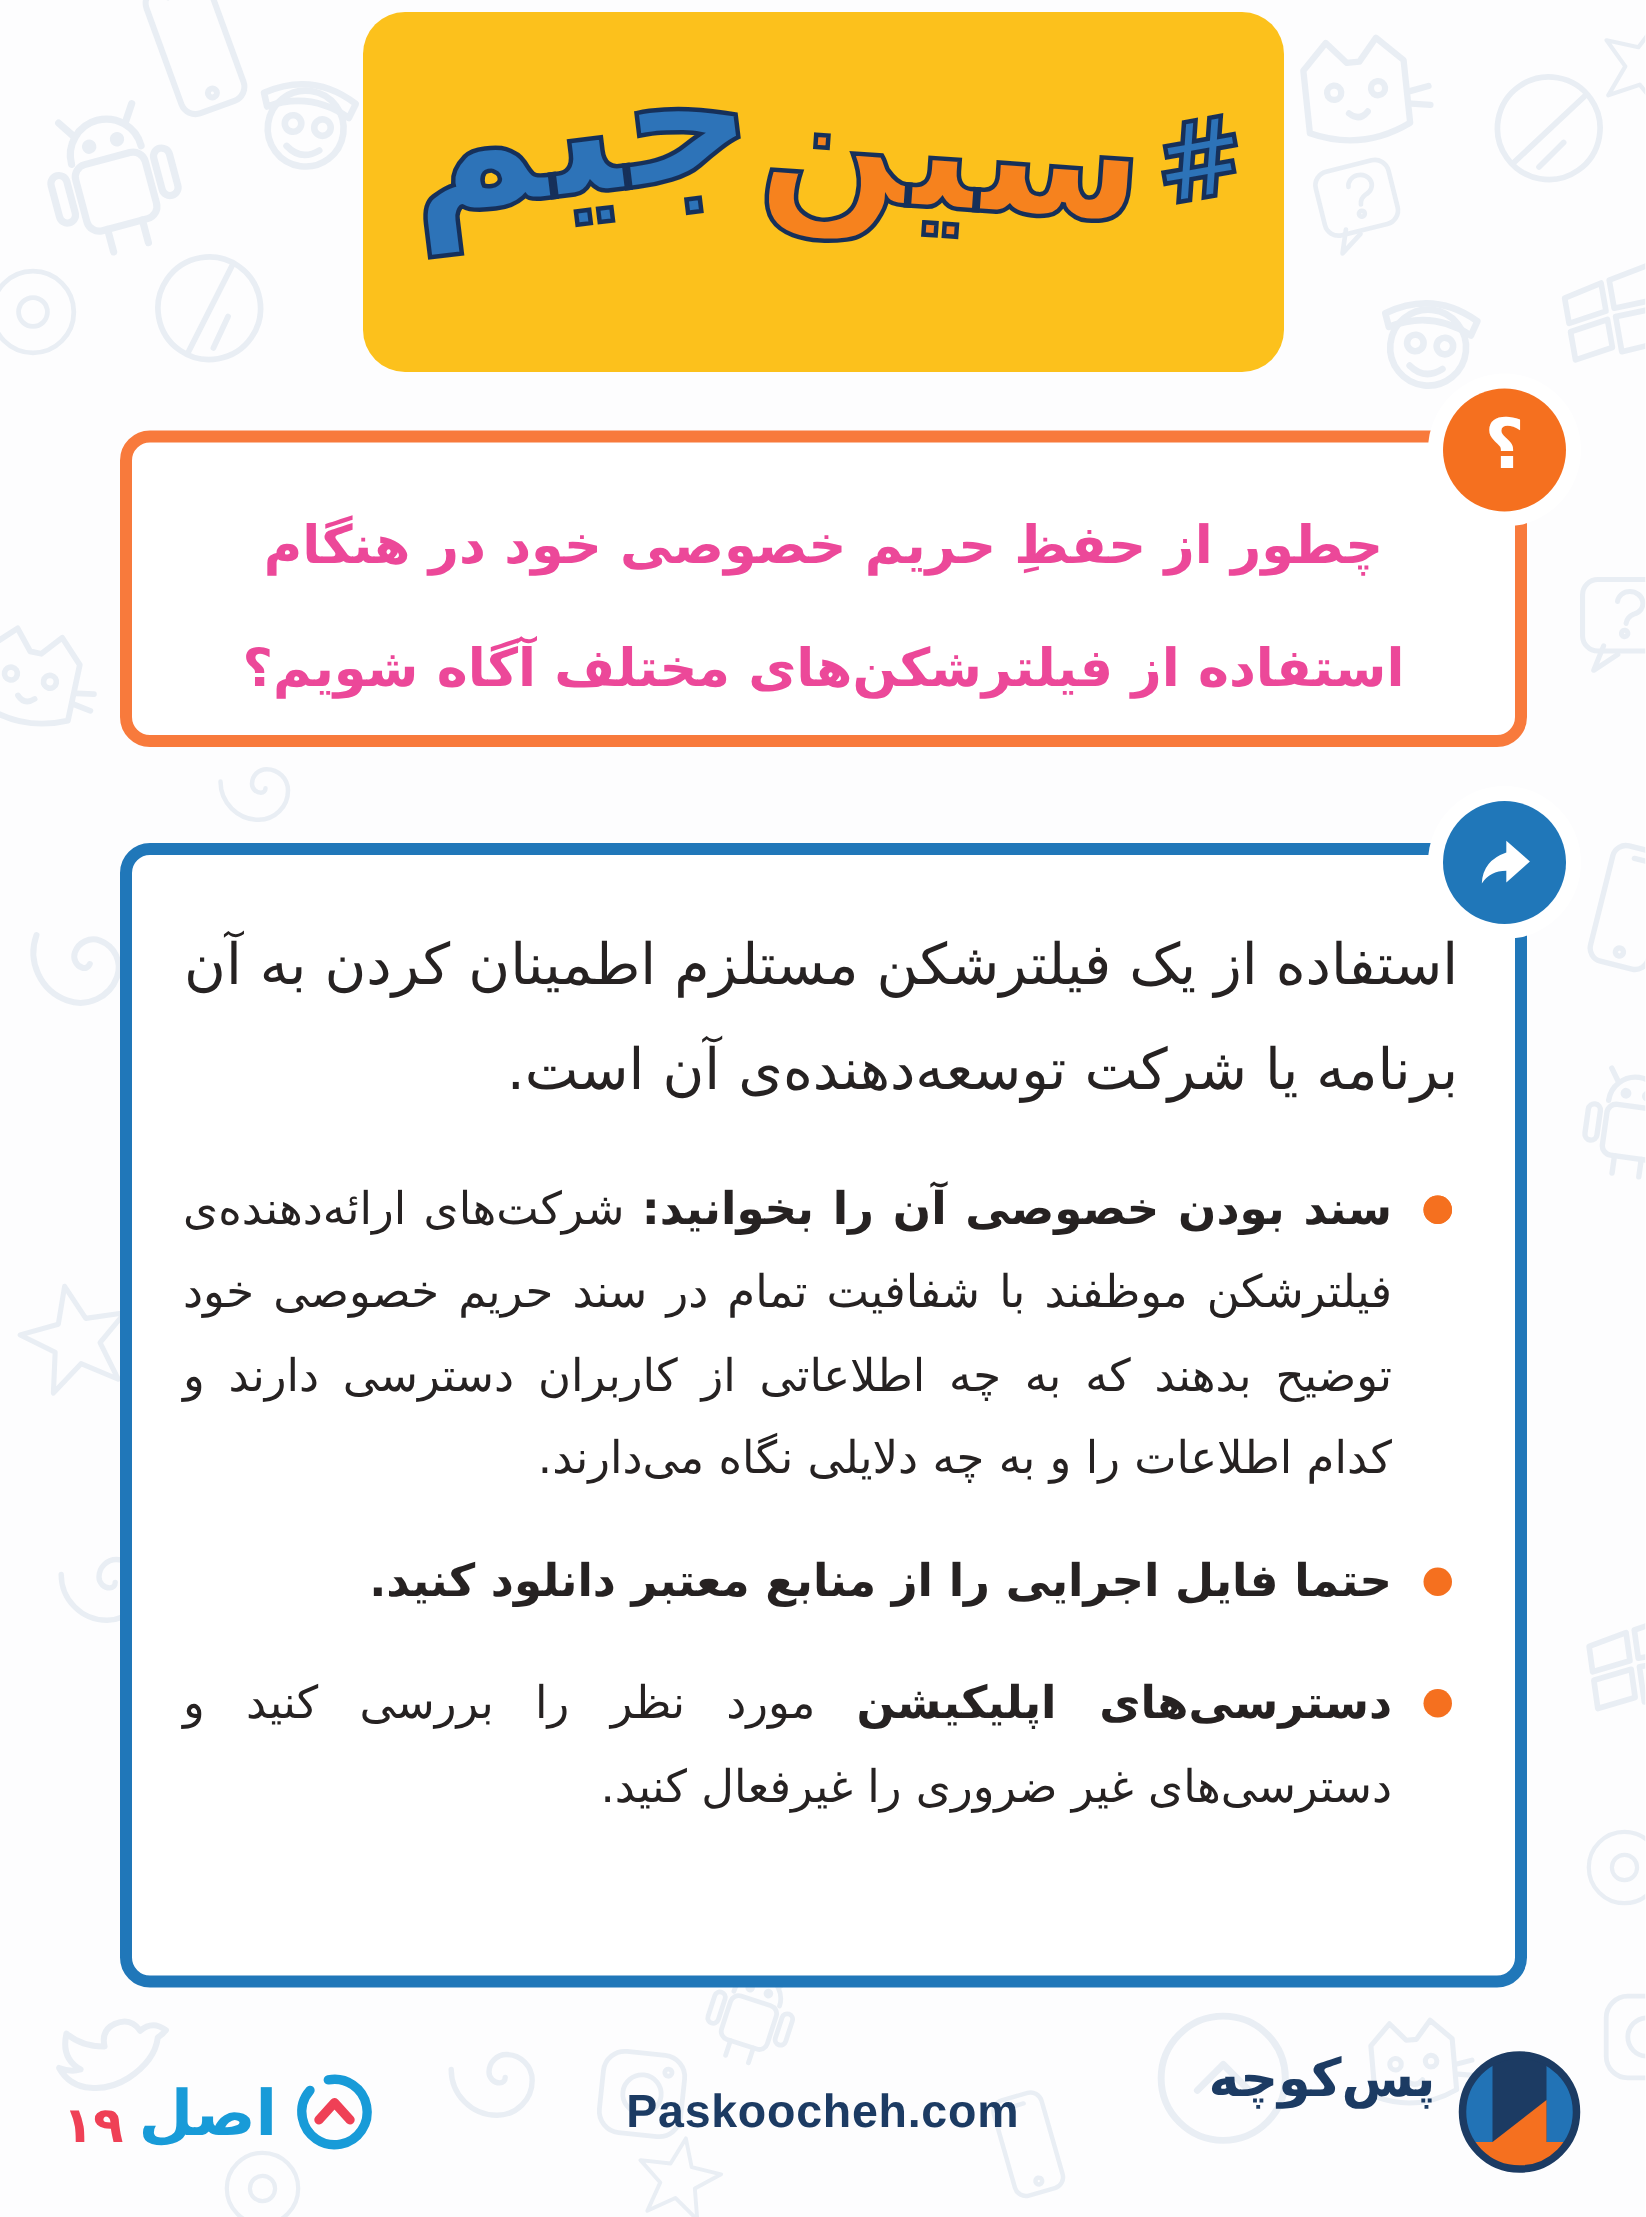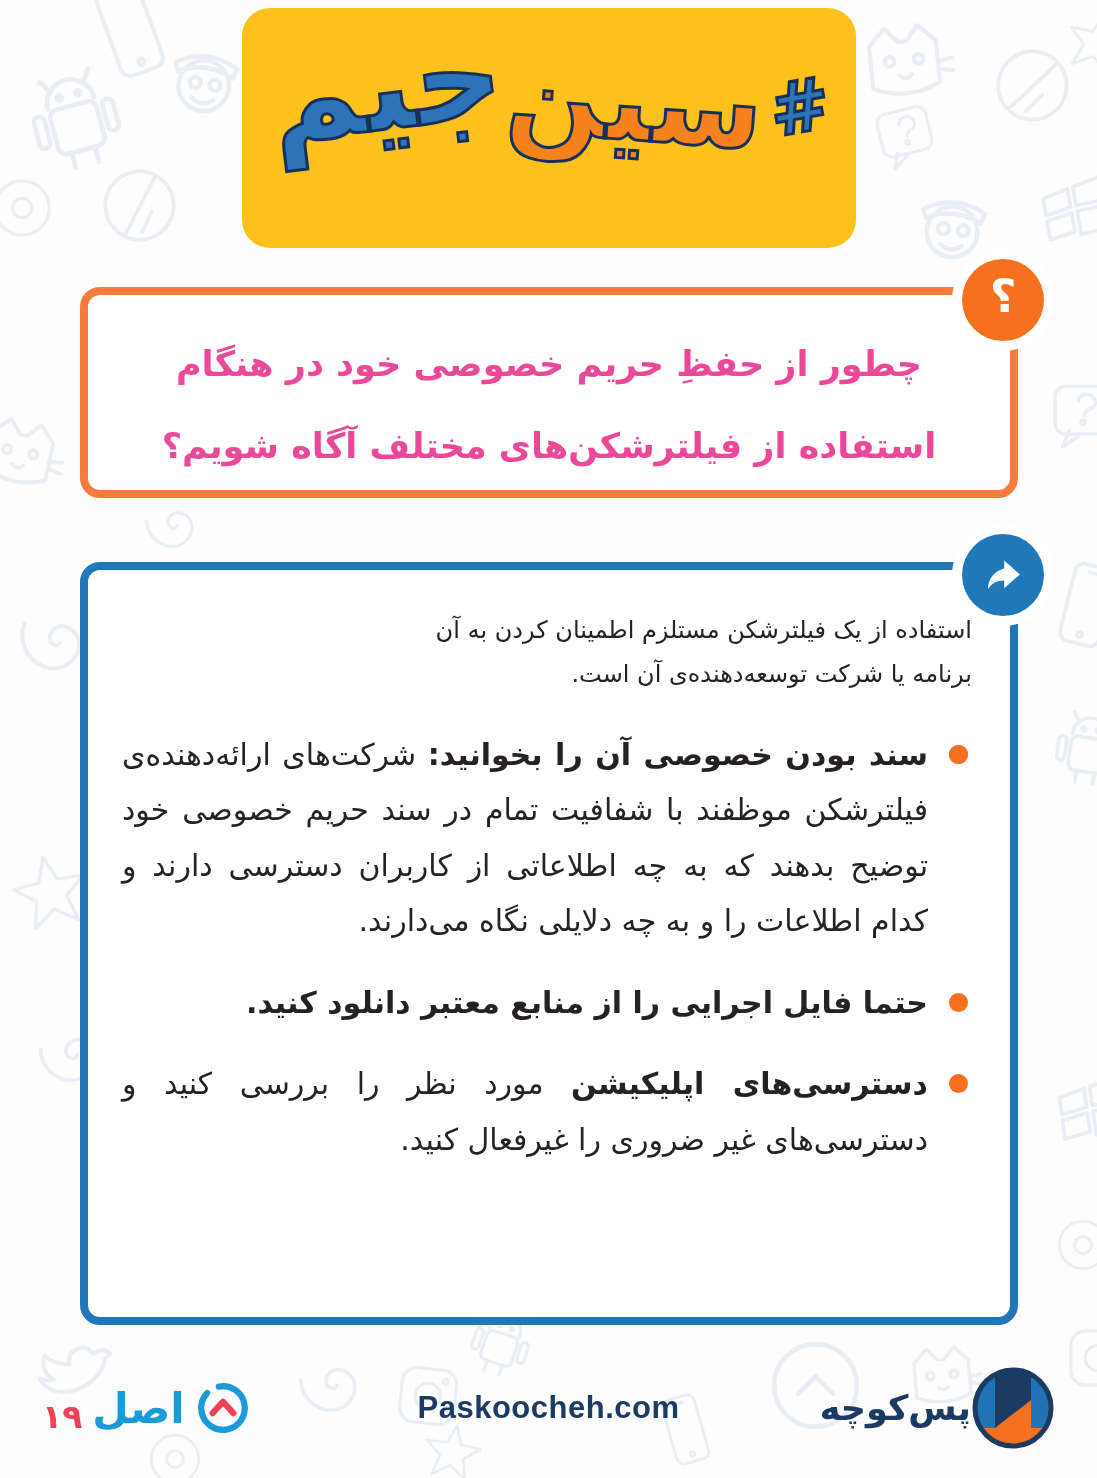--- a/index.html
+++ b/index.html
@@ -60,21 +60,21 @@
     direction:rtl;text-align:center;
     padding:28px 40px 0 40px;
     font-size:35px;font-weight:bold;color:#ec4899;
     line-height:2.35;
   }
   .answer-content{
     direction:rtl;height:100%;overflow:hidden;
     padding:38px 38px 0 34px;box-sizing:border-box;
     color:#262222;
   }
-  .intro{font-size:24px;line-height:1.85;text-align:right;}
+  .intro{font-size:38px;line-height:1.85;text-align:right;}
   .bullets{list-style:none;margin:30px 0 0 0;padding:0;}
   .bullet{
     position:relative;padding-right:44px;margin-bottom:26px;
     font-size:30px;line-height:1.85;
     text-align:justify;text-justify:inter-word;
   }
   .bullet .dot{
     position:absolute;right:4px;top:18px;
     width:19px;height:19px;border-radius:50%;background:#F5701F;
   }
@@ -87,21 +87,21 @@
     padding:0 42px;box-sizing:border-box;
   }
   .article19{direction:rtl;display:flex;align-items:center;gap:10px;}
   .a19-label{font-size:42px;font-weight:bold;color:#189BD8;}
   .a19-num{font-size:33px;font-weight:bold;color:#EF4056;margin-top:16px;}
   .site-url{
     position:absolute;left:50%;transform:translateX(-50%);
     font-family:"Liberation Sans","DejaVu Sans",sans-serif;
     font-size:31px;font-weight:bold;color:#1C3B63;letter-spacing:0.5px;
   }
-  .brand{direction:rtl;display:flex;align-items:center;gap:0;}
+  .brand{direction:rtl;display:flex;gap:14px;}
   .brand-name{font-size:35px;font-weight:bold;color:#1C3B63;}
 </style>
 </head>
 <body>
 
 <div class="page">
 
   <svg class="bg-svg" width="1097" height="1478" viewBox="0 0 1097 1478" fill="none" stroke="#E9EEF4" stroke-width="4" stroke-linecap="round" stroke-linejoin="round">
     <defs>
       <g id="sym-android">

